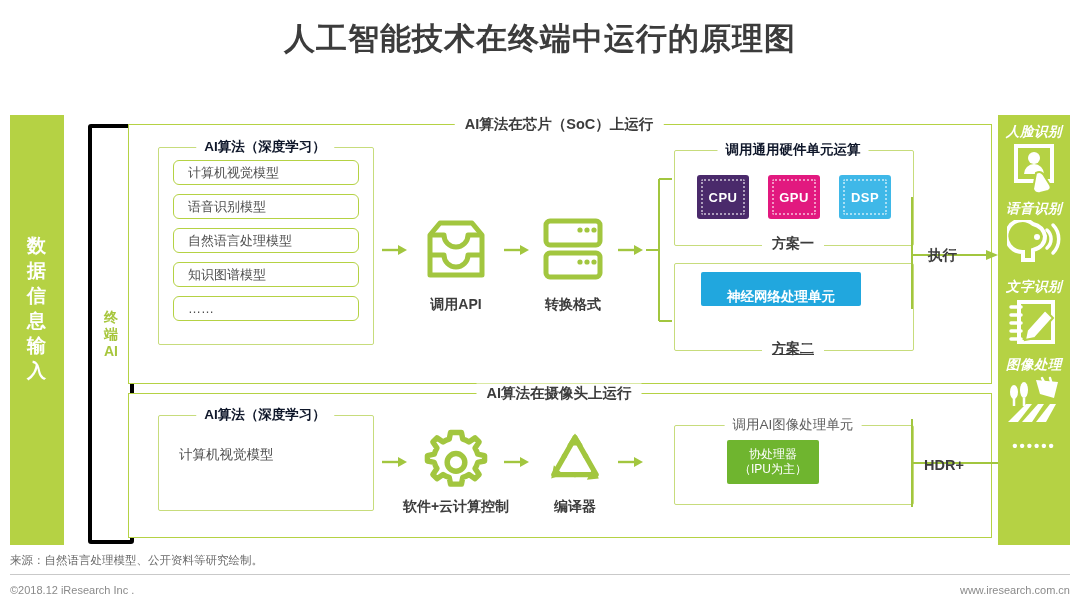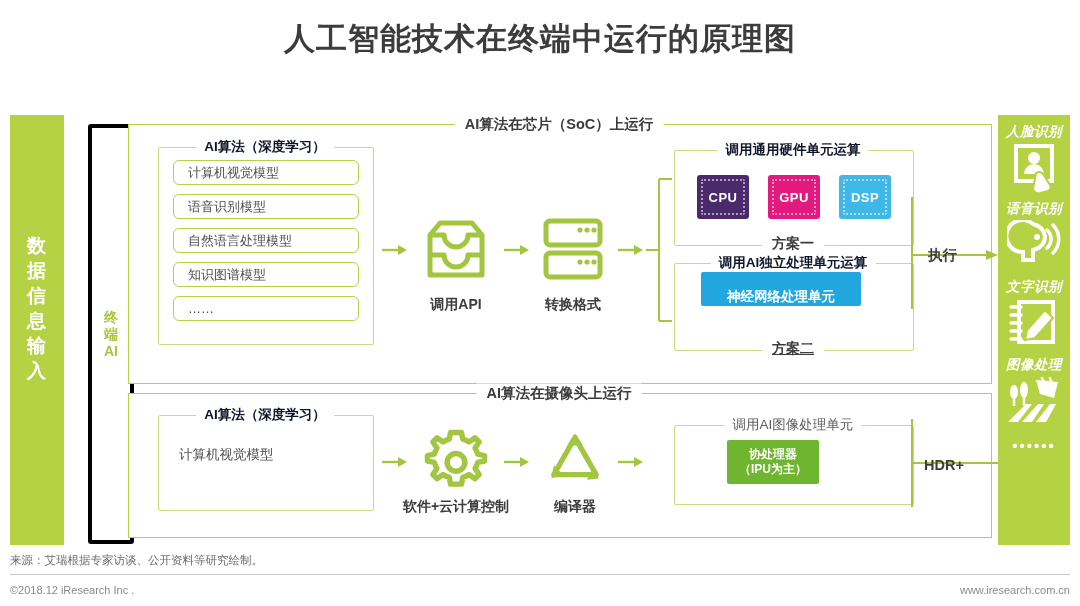--- a/index.html
+++ b/index.html
@@ -93,21 +93,21 @@
   }
   .chip span{position:relative;z-index:2;}
 
   .npu{
     position:absolute;left:26px;top:8px;width:160px;height:34px;
     background:#21a7de;color:#fff;font-weight:bold;font-size:13.5px;
     display:flex;align-items:flex-end;justify-content:center;border-radius:2px;
   }
   .ipu{
     position:absolute;left:52px;top:14px;width:92px;height:44px;
-    background:#6fb52f;color:#fff;font-weight:bold;font-size:12px;line-height:15px;
+    background:#6fb52f;color:#fff;font-weight:normal;font-size:12px;line-height:15px;
     display:flex;align-items:center;justify-content:center;text-align:center;border-radius:2px;
   }
 
   
   .flow-label{
     position:absolute;font-size:14px;font-weight:bold;color:#3c3c3c;
     text-align:center;white-space:nowrap;transform:translateX(-50%);
   }
   .exec-label{
     position:absolute;font-size:14.5px;font-weight:bold;color:#3c3c3c;
@@ -216,21 +216,20 @@
       </div>
     </div>
     <div class="grp-cap" style="left:783px;top:35px;">调用通用硬件单元运算</div>
     <div class="grp-foot" style="left:783px;top:129px;">方案一</div>
 
     <div class="grp" style="left:664px;top:148px;width:238px;height:86px;">
       <div class="npu">
         <span>神经网络处理单元</span>
       </div>
     </div>
-    <div class="grp-cap" style="left:783px;top:148px;">调用AI独立处理单元运算</div>
     <div class="grp-foot" style="left:783px;top:234px;text-decoration:underline;">方案二</div>
 
     <svg class="arrow" style="left:900px;top:76px;" width="90" height="120" viewBox="0 0 90 120">
       <path d="M2 6 V64 H78" stroke="#a2c63f" stroke-width="2" fill="none"></path>
       <path d="M2 118 V64" stroke="#a2c63f" stroke-width="2" fill="none"></path>
       <path d="M76 59 L88 64 L76 69 Z" fill="#a2c63f"></path>
     </svg>
     <div class="exec-label" style="left:918px;top:131px;">执行</div>
 
     <div class="panel panel-bottom"></div>
@@ -332,18 +331,18 @@
         <path d="M2 46 L20 28 L26 28 L12 46 Z" fill="#fff"></path>
         <path d="M16 46 L32 28 L38 28 L26 46 Z" fill="#fff"></path>
         <path d="M30 46 L44 28 L50 28 L40 46 Z" fill="#fff"></path>
       </svg>
     </div>
 
     <div class="rs-dots" style="left:988px;top:322px;">••••••</div>
 
   </div>
 
-  <div class="src">来源：艾瑞根据专家访谈、公开资料等研究绘制。</div>
+  <div class="src">来源：自然语言处理模型、公开资料等研究绘制。</div>
   <div class="hr"></div>
   <div class="copy">©2018.12 iResearch Inc .</div>
   <div class="site">www.iresearch.com.cn</div>
 
 </div>
 
 </body></html>

